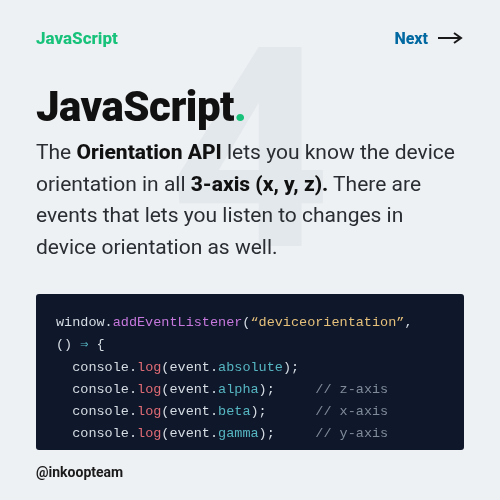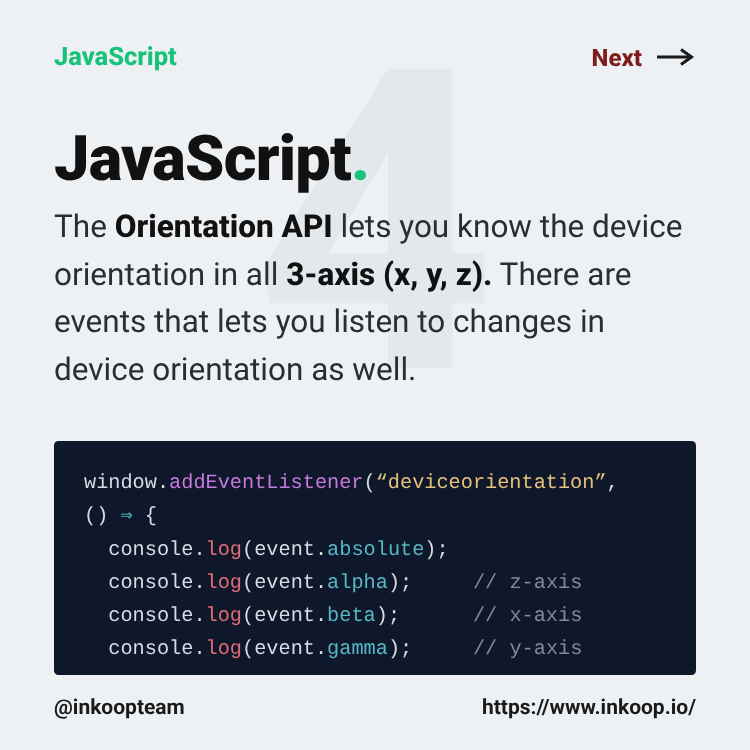--- a/index.html
+++ b/index.html
@@ -39,21 +39,21 @@
     gap: 36px;
   }
   .brand {
     color: #18c27a;
     font-weight: 800;
     font-size: 17px;
   }
   .next {
     font-weight: 800;
     font-size: 16px;
-    color: #7f1d1d;
+    color: #0369a1;
     display: flex;
     align-items: center;
     gap: 10px;
     cursor: pointer;
   }
   .arrow-icon svg { display: block; }
   .title {
     font-size: 42px;
     font-weight: 900;
     color: #111;
@@ -127,15 +127,14 @@
 
   <div class="code-block"><span class="tok-obj">window</span><span class="tok-punc">.</span><span class="tok-method">addEventListener</span><span class="tok-punc">(</span><span class="tok-str">“deviceorientation”</span><span class="tok-punc">,</span>
 <span class="tok-punc">() </span><span class="tok-arrow">⇒</span><span class="tok-punc"> {</span>
 <span>  </span><span class="tok-obj">console</span><span class="tok-punc">.</span><span class="tok-fn">log</span><span class="tok-punc">(</span><span class="tok-obj">event</span><span class="tok-punc">.</span><span class="tok-prop">absolute</span><span class="tok-punc">);</span>
 <span>  </span><span class="tok-obj">console</span><span class="tok-punc">.</span><span class="tok-fn">log</span><span class="tok-punc">(</span><span class="tok-obj">event</span><span class="tok-punc">.</span><span class="tok-prop">alpha</span><span class="tok-punc">);</span><span>     </span><span class="tok-comment">// z-axis</span>
 <span>  </span><span class="tok-obj">console</span><span class="tok-punc">.</span><span class="tok-fn">log</span><span class="tok-punc">(</span><span class="tok-obj">event</span><span class="tok-punc">.</span><span class="tok-prop">beta</span><span class="tok-punc">);</span><span>      </span><span class="tok-comment">// x-axis</span>
 <span>  </span><span class="tok-obj">console</span><span class="tok-punc">.</span><span class="tok-fn">log</span><span class="tok-punc">(</span><span class="tok-obj">event</span><span class="tok-punc">.</span><span class="tok-prop">gamma</span><span class="tok-punc">);</span><span>     </span><span class="tok-comment">// y-axis</span></div>
 
   <div class="footer">
     <span>@inkoopteam</span>
-    <span>https://www.inkoop.io/</span>
   </div>
 </div>
 
 </body></html>

